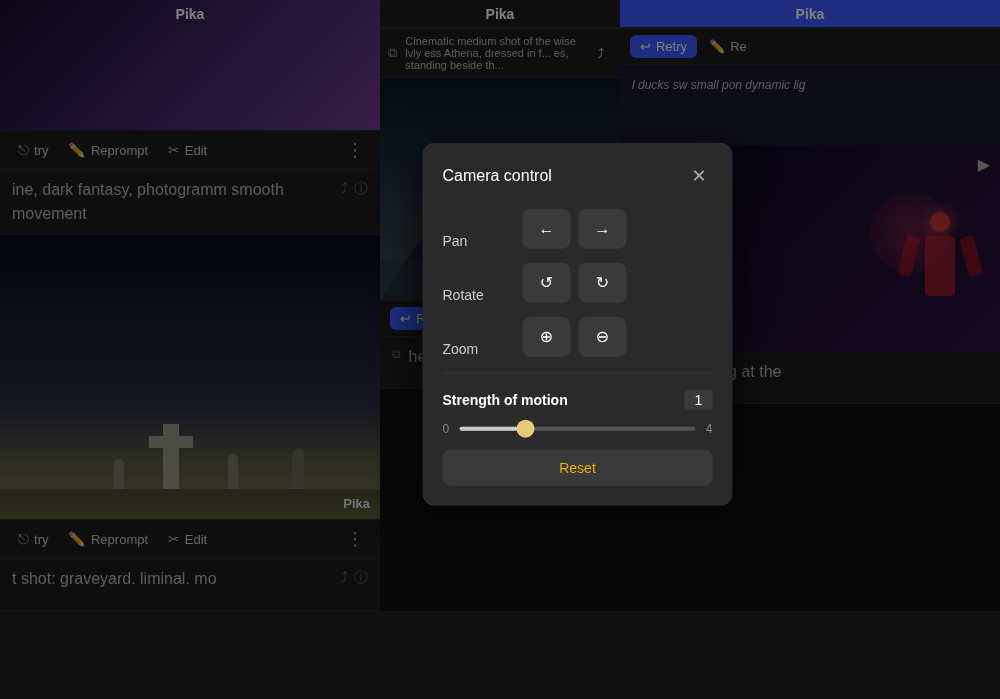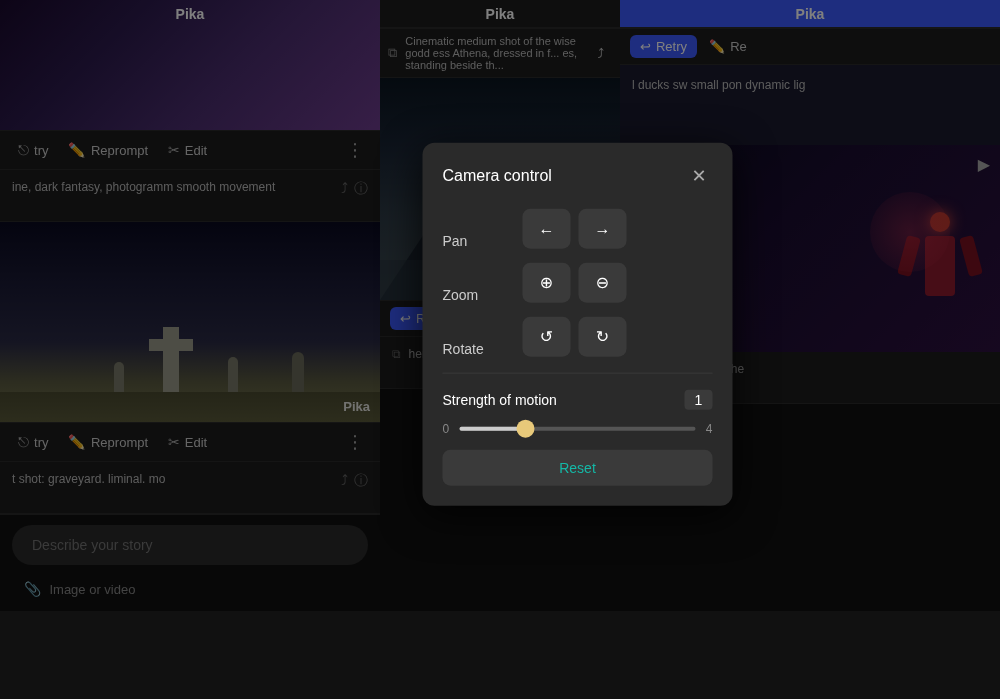--- a/index.html
+++ b/index.html
@@ -58,21 +58,21 @@
       color: #aaa;
       font-size: 12px;
       line-height: 1.5;
       display: flex;
       align-items: flex-start;
       gap: 8px;
       border-bottom: 1px solid #2a2a2a;
       min-height: 52px;
     }
 
-    .prompt-text { flex: 1; color: #bbb; font-size: 12px; }
+    .prompt-text { flex: 1; color: #bbb; font-size: 16px; }
     .prompt-icons { display: flex; gap: 6px; align-items: center; margin-left: auto; }
     .prompt-icon { color: #666; font-size: 14px; cursor: pointer; }
 
     .story-input {
       width: 100%;
       background: #2a2a2a;
       border: none;
       border-radius: 24px;
       padding: 12px 20px;
       color: #888;
@@ -183,21 +183,21 @@
     .strength-header {
       display: flex;
       justify-content: space-between;
       align-items: center;
       margin-bottom: 12px;
     }
 
     .strength-label {
       color: #fff;
       font-size: 14px;
-      font-weight: 400;
+      font-weight: 700;
     }
 
     .strength-value {
       color: #fff;
       font-size: 14px;
       background: #3a3a3a;
       padding: 2px 8px;
       border-radius: 4px;
       min-width: 28px;
       text-align: center;
@@ -239,21 +239,21 @@
       background: #e8c97a;
       border-radius: 50%;
       cursor: pointer;
     }
 
     .reset-btn {
       width: 100%;
       background: #3a3a3a;
       border: none;
       border-radius: 8px;
-      color: #14b8a6;
+      color: #eab308;
       font-size: 14px;
       padding: 10px;
       cursor: pointer;
       margin-top: 14px;
       text-align: center;
     }
 
     
     .layout {
       width: 1000px;
@@ -375,40 +375,31 @@
     </div>
 
     <div class="prompt-area">
       <span class="prompt-text">t shot: graveyard. liminal. mo</span>
       <div class="prompt-icons">
         <span class="prompt-icon">⤴</span>
         <span class="prompt-icon">ⓘ</span>
       </div>
     </div>
 
-    <div style="padding:10px 12px;background:#111;border-top:1px solid #2a2a2a;">
-      <input class="story-input" type="text" style="display: block; width: 100%;" placeholder="Describe your story">
-      <div style="display:flex;align-items:center;gap:8px;padding:4px 4px 0 4px;">
-        <button class="image-video-btn">
-          <span style="font-size:14px;">📎</span>
-          <span>Image or video</span>
-        </button>
-      </div>
-    </div>
   </div>
 
   <div class="col-content col-mid" style="left:380px;width:240px;">
 
     <div style="background:#1c1c1c;padding:6px 14px;text-align:center;border-bottom:1px solid #2a2a2a;height:28px;display:flex;align-items:center;justify-content:center;">
       <span style="color:#fff;font-size:14px;font-weight:700;">Pika</span>
     </div>
 
     <div class="action-bar" style="padding:6px 8px;">
       <span style="font-size:13px;color:#888;margin-right:4px;">⧉</span>
-      <span style="color:#bbb;font-size:11px;flex:1;overflow:hidden;">Cinematic medium shot of the wise godd ess Athena, dressed in f... es, standing beside th...</span>
+      <span style="color:#bbb;font-size:11px;flex:1;overflow:hidden;">Cinematic medium shot of the wise lvly ess Athena, dressed in f... es, standing beside th...</span>
       <button class="action-btn" style="margin-left:auto;">
         <span>⤴</span>
       </button>
     </div>
 
     <div style="flex:1;background:linear-gradient(to bottom,#0a1520 0%,#1a2535 30%,#2d3a45 60%,#3d4a50 100%);position:relative;min-height:180px;">
 
       <svg viewBox="0 0 240 180" width="240" height="180" style="position:absolute;bottom:0;left:0;">
         <polygon points="0,180 80,60 160,180" fill="#1a2530" opacity="0.9"></polygon>
         <polygon points="60,180 150,40 240,180" fill="#253040" opacity="0.8"></polygon>
@@ -449,21 +440,21 @@
         <span>↩</span>
         <span>Retry</span>
       </button>
       <button class="action-btn">
         <span>✏️</span>
         <span>Re</span>
       </button>
     </div>
 
     <div style="background:#1a1a2e;padding:10px 12px;min-height:80px;">
-      <span style="color:#bbb;font-size:12px;">l ducks sw
+      <span style="color:#bbb;font-size:12px;font-style:italic;">l ducks sw
 small pon
 dynamic lig</span>
     </div>
 
     <div style="flex:1;background:linear-gradient(135deg,#0a0a1e 0%,#1a0d30 40%,#2d1040 100%);position:relative;min-height:200px;overflow:hidden;">
 
       <div style="position:absolute;right:30px;bottom:20px;width:60px;height:120px;">
         <div style="width:20px;height:20px;background:#c0392b;border-radius:50%;margin:0 auto;box-shadow:0 0 15px #e74c3c;"></div>
         <div style="width:30px;height:60px;background:#8e1a2e;margin:0 auto;margin-top:4px;border-radius:4px;"></div>
         <div style="width:14px;height:40px;background:#7a1020;position:absolute;top:24px;left:-8px;border-radius:4px;transform:rotate(15deg);"></div>
@@ -499,33 +490,33 @@
       <div class="control-buttons">
         <button class="ctrl-btn">←</button>
         <button class="ctrl-btn">→</button>
       </div>
     </div>
 
     
 
     
     <div class="control-row">
+      <span class="control-label">Rotate</span>
+      <div class="control-buttons">
+        <button class="ctrl-btn">↺</button>
+        <button class="ctrl-btn">↻</button>
+      </div>
+    </div>
+
+    
+    <div class="control-row">
       <span class="control-label">Zoom</span>
       <div class="control-buttons">
         <button class="ctrl-btn">⊕</button>
         <button class="ctrl-btn">⊖</button>
-      </div>
-    </div>
-
-    
-    <div class="control-row">
-      <span class="control-label">Rotate</span>
-      <div class="control-buttons">
-        <button class="ctrl-btn">↺</button>
-        <button class="ctrl-btn">↻</button>
       </div>
     </div>
 
     <div class="divider"></div>
 
     
     <div class="strength-section">
       <div class="strength-header">
         <span class="strength-label">Strength of motion</span>
         <span class="strength-value">1</span>

